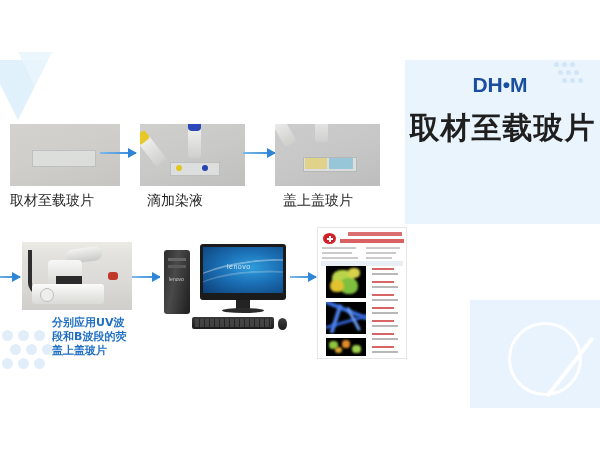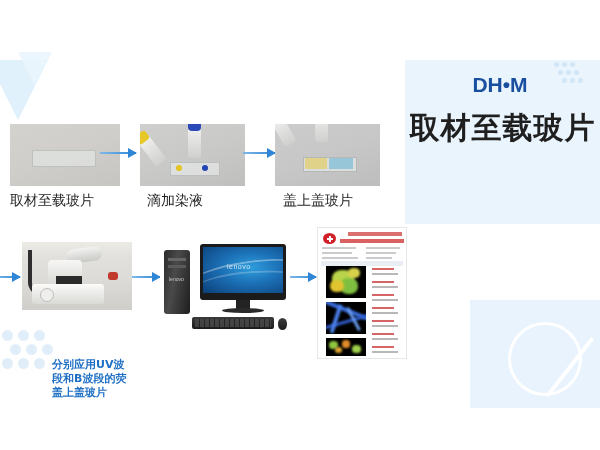--- a/index.html
+++ b/index.html
@@ -41,21 +41,21 @@
   .hero-sub{position:absolute;left:412px;top:172px;width:182px;height:20px;
     background:#56a8ee;display:flex;align-items:center;justify-content:center;}
   .hero-sub span{font-size:10.5px;color:#ffffff;letter-spacing:.4px;
     font-family:"DejaVu Sans",sans-serif;white-space:nowrap;}
 
   
   .photo{position:absolute;overflow:hidden;}
   .cap{position:absolute;font-size:14px;color:#1f1f1f;font-family:"DejaVu Sans",sans-serif;
     white-space:nowrap;}
   .cap-blue{position:absolute;font-size:11px;color:#1f6fc4;font-weight:bold;
-    line-height:14px;font-family:"DejaVu Sans",sans-serif;margin-top:42px;}
+    line-height:14px;font-family:"DejaVu Sans",sans-serif;}
 
   
   .arrow{position:absolute;height:10px;}
   .arrow .bar{position:absolute;left:0;top:4px;height:2px;width:100%;
     background:linear-gradient(90deg,#7fb8e8,#2f86d6);}
   .arrow .head{position:absolute;right:-1px;top:0;width:0;height:0;
     border-top:5px solid transparent;border-bottom:5px solid transparent;
     border-left:9px solid #2f86d6;}
 
   

